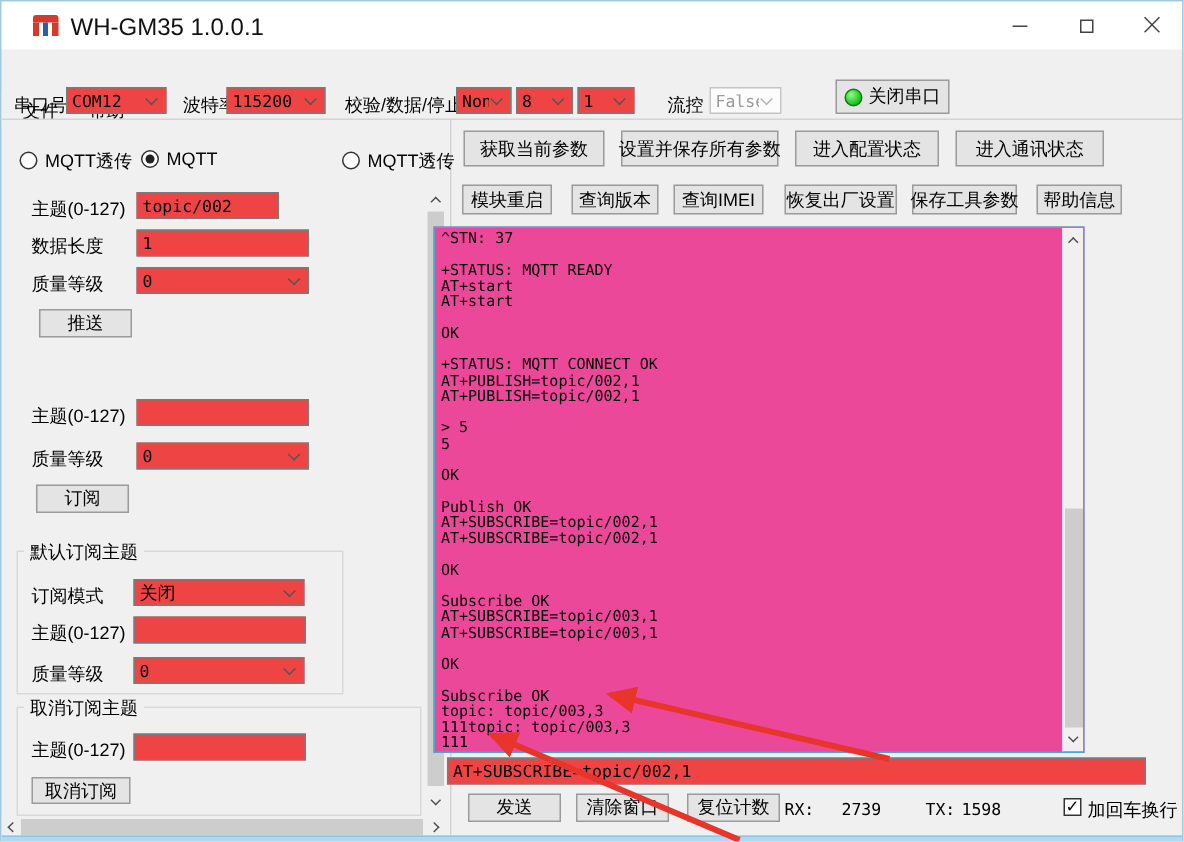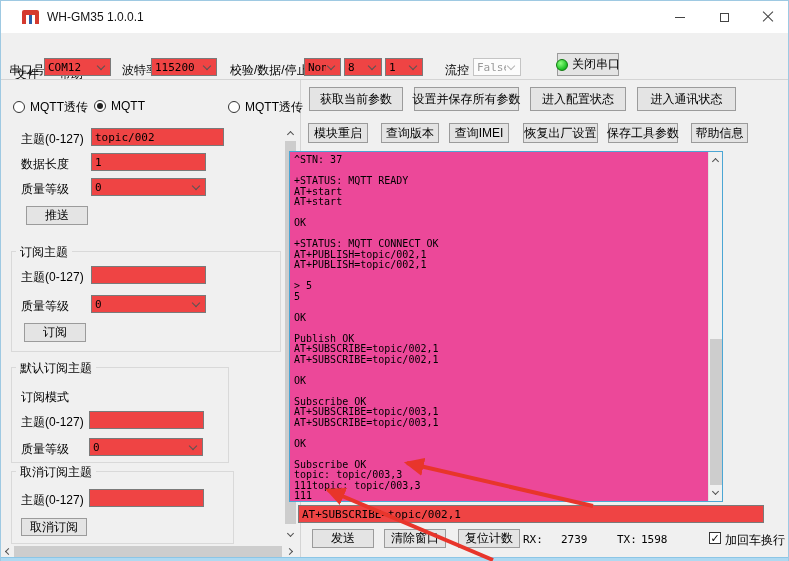--- a/index.html
+++ b/index.html
@@ -9,21 +9,21 @@
     position:relative; width:789px; height:561px; background:#f0f0f0;
     overflow:hidden; border:1px solid #9ec9e2; border-bottom:none;
     font-size:12px; color:#000;
   }
   
   .titlebar { position:absolute; left:0; top:0; width:100%; height:32px; background:#ffffff; }
   .app-icon { position:absolute; left:21px; top:9px; width:17px; height:14px; }
   .app-icon::before { content:""; position:absolute; left:0; top:0; width:17px; height:5px; background:#d43a2f; border-radius:2px 2px 0 0; }
   .app-icon::after { content:""; position:absolute; left:0; top:5px; width:17px; height:9px;
     background:linear-gradient(90deg,#d43a2f 0 4px,transparent 4px 7px,#2b5fa8 7px 10px,transparent 10px 13px,#d43a2f 13px 17px); }
-  .title-text { position:absolute; left:46px; top:9px; font-size:12px; color:#111; }
+  .title-text { position:absolute; left:46px; top:9px; font-size:16px; color:#111; }
   .winbtn { position:absolute; top:0; width:44px; height:32px; display:flex; align-items:center; justify-content:center; }
   .ic-min { width:10px; height:1px; background:#444; }
   .ic-max { width:9px; height:9px; border:1px solid #444; }
   .ic-close { position:relative; width:12px; height:12px; }
   .ic-close::before,.ic-close::after { content:""; position:absolute; left:-1px; top:5px; width:14px; height:1px; background:#444; }
   .ic-close::before { transform:rotate(45deg); } .ic-close::after { transform:rotate(-45deg); }
   
   .menubar { position:absolute; left:0; top:32px; width:100%; height:23px; background:#f0f0f0;margin-top:28px; }
   .menu-item { position:absolute; top:4px; padding:1px 6px; }
   .toolbar-sep { position:absolute; left:0; top:78px; width:100%; height:0; border-top:1px solid #d4d4d4; }
@@ -124,71 +124,72 @@
   </div>
   <div class="combo" style="left:384px;top:57px;width:38px">
     <span class="val">1</span>
       <span class="chev"></span>
   </div>
   <span class="lbl" style="left:444px;top:61px">流控</span>
   <div class="combo disabled" style="left:472px;top:57px;width:48px">
     <span class="val">False</span>
       <span class="chev"></span>
   </div>
-  <div class="btn" style="left:556px;top:52px;width:62px;height:23px">
+  <div class="btn" style="left:556px;top:52px;width:76px;height:23px">
     <span class="led"></span>
     <span>关闭串口</span>
   </div>
   <div class="toolbar-sep"></div>
   <div class="right-divider"></div>
 
   <span class="radio-item" style="left:12px"><span class="radio"></span><span>MQTT透传</span></span>
   <span class="radio-item" style="left:93px"><span class="radio checked"></span><span>MQTT</span></span>
   <span class="radio-item" style="left:227px"><span class="radio"></span><span>MQTT透传</span></span>
 
   <span class="lbl" style="left:20px;top:130px">主题(0-127)</span>
-  <input class="tb" style="left: 90px; top: 127px; width: 133px;" value="topic/002">
+  <input class="tb" style="left: 90px; top: 127px; width: 95px;" value="topic/002">
   <span class="lbl" style="left:20px;top:155px">数据长度</span>
   <input class="tb" style="left: 90px; top: 152px; width: 115px;" value="1">
   <span class="lbl" style="left:20px;top:180px">质量等级</span>
   <div class="combo" style="left:90px;top:177px;width:115px">
     <span class="val">0</span>
       <span class="chev"></span>
   </div>
   <div class="btn" style="left:25px;top:205px;width:62px;height:19px">
       <span>推送</span>
     </div>
 
-  <div class="gbox" style="left:10px;top:250px;width:270px;height:101px">
-    <span class="gtitle">订阅主题</span>
-  </div>
   <span class="lbl" style="left:20px;top:268px">主题(0-127)</span>
   <input class="tb" style="left: 90px; top: 265px; width: 115px;" value="">
   <span class="lbl" style="left:20px;top:297px">质量等级</span>
   <div class="combo" style="left:90px;top:294px;width:115px">
     <span class="val">0</span>
       <span class="chev"></span>
   </div>
   <div class="btn" style="left:23px;top:322px;width:62px;height:19px">
       <span>订阅</span>
     </div>
 
   <div class="gbox" style="left:10px;top:366px;width:218px;height:96px">
     <span class="gtitle">默认订阅主题</span>
   </div>
   <span class="lbl" style="left:20px;top:388px">订阅模式</span>
+  <div class="combo" style="left:88px;top:385px;width:114px">
+    <span class="val" style="font-family:'Liberation Sans','DejaVu Sans',sans-serif;font-size:12px">关闭</span>
+      <span class="chev"></span>
+  </div>
   <span class="lbl" style="left:20px;top:413px">主题(0-127)</span>
   <input class="tb" style="left: 88px; top: 410px; width: 115px;" value="">
   <span class="lbl" style="left:20px;top:440px">质量等级</span>
   <div class="combo" style="left:88px;top:437px;width:114px">
     <span class="val">0</span>
       <span class="chev"></span>
   </div>
 
-  <div class="gbox" style="left:10px;top:470px;width:223px;height:73px">
+  <div class="gbox" style="left:10px;top:470px;width:270px;height:73px">
     <span class="gtitle">取消订阅主题</span>
   </div>
   <span class="lbl" style="left:20px;top:491px">主题(0-127)</span>
   <input class="tb" style="left: 88px; top: 488px; width: 115px;" value="">
   <div class="btn" style="left:20px;top:517px;width:66px;height:18px">
       <span>取消订阅</span>
     </div>
 
   <div class="sb" style="left:283px;top:124px;width:13px;height:418px">
     <div class="sb-arrow" style="left:0;top:2px">

